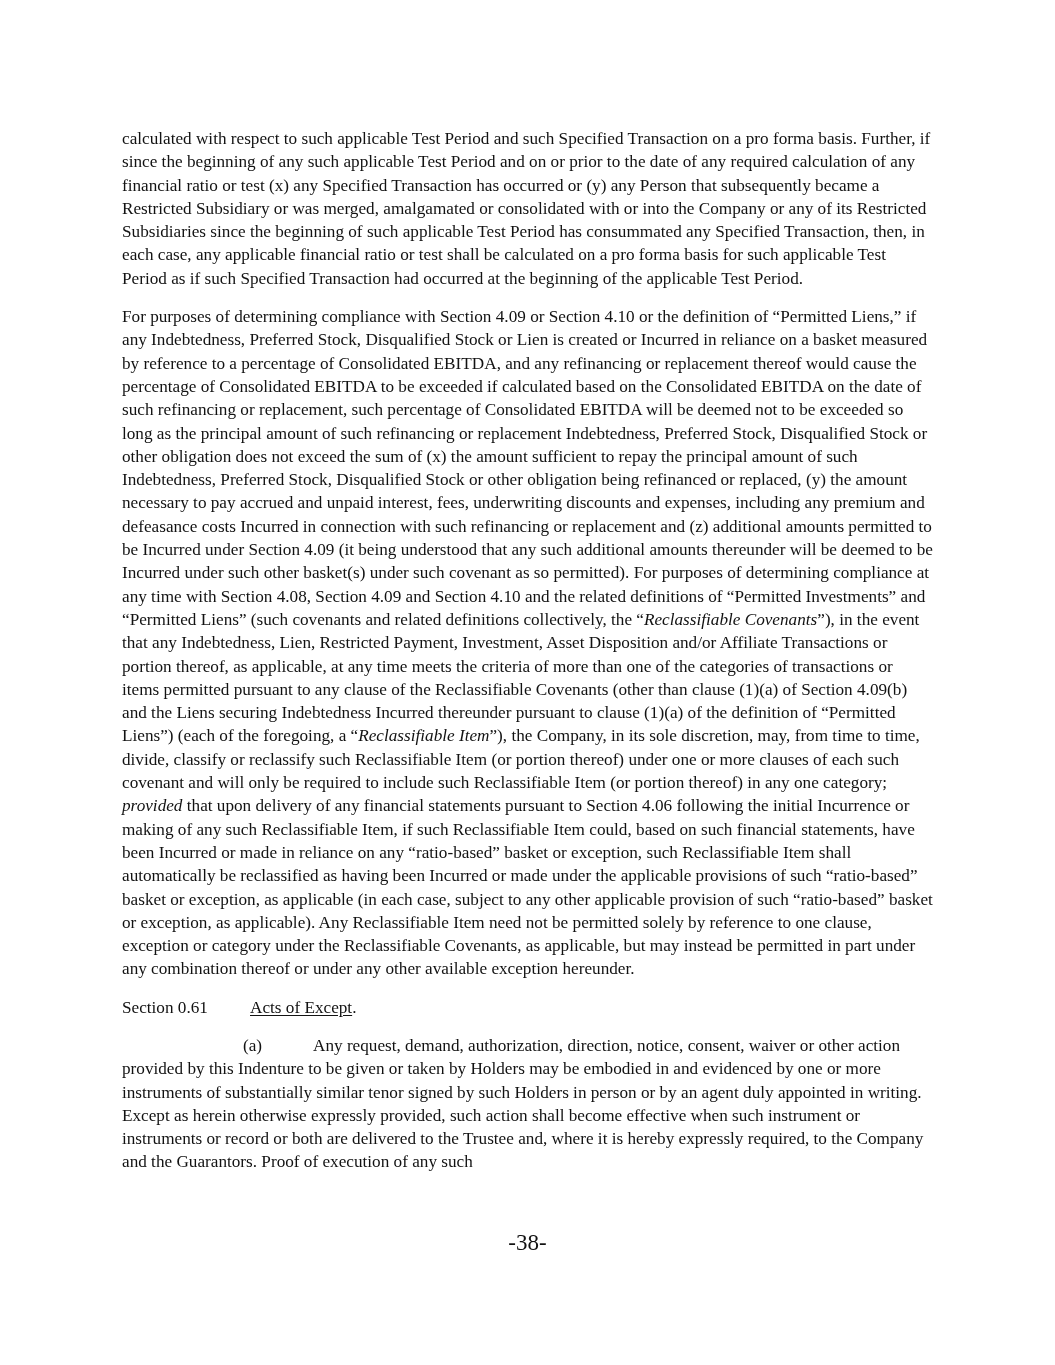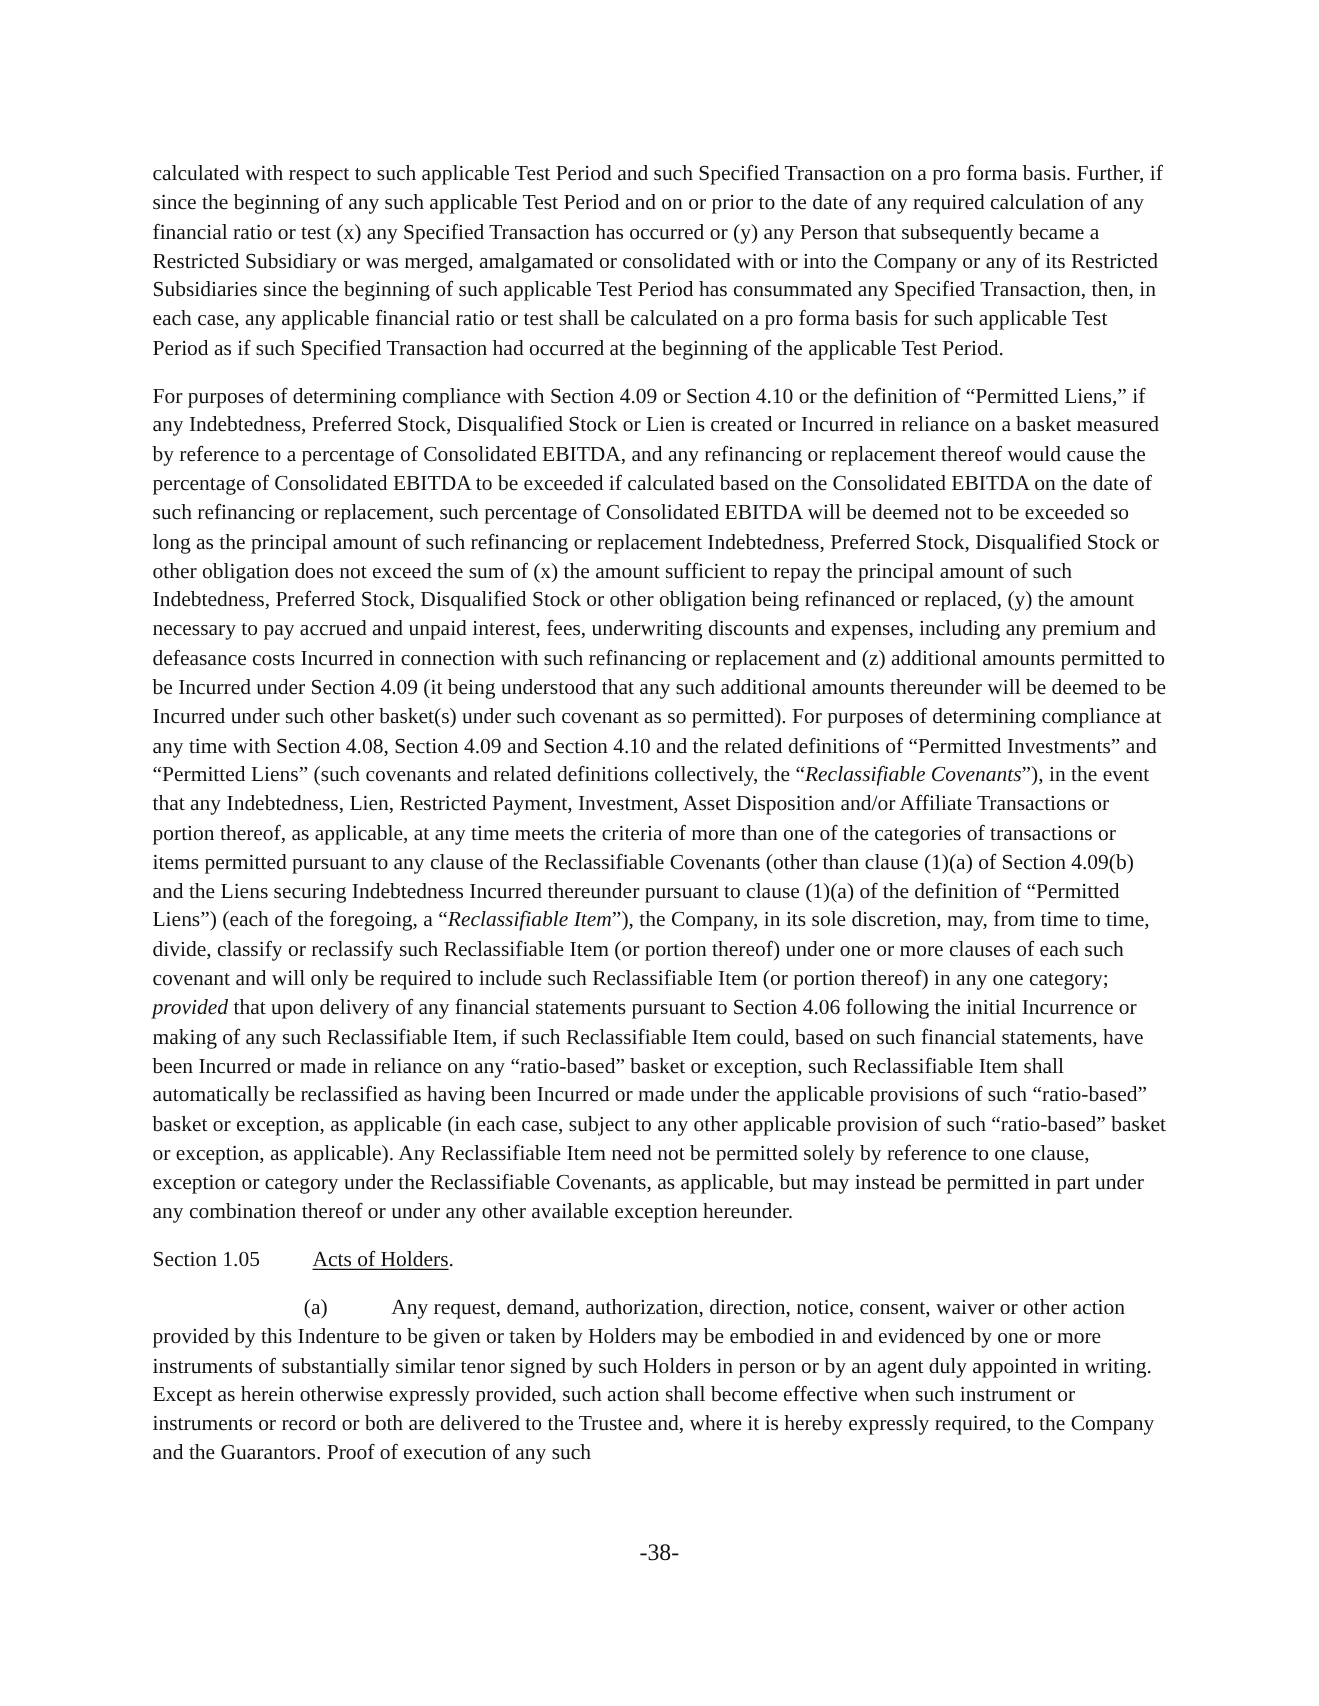--- a/index.html
+++ b/index.html
@@ -53,28 +53,28 @@
   }
   i.defined-term, i.emphasis {
     font-style: italic;
   }
   .footer {
     position: absolute;
     top: 1231px;
     left: 0;
     width: 100%;
     text-align: center;
-    font-size: 19px;
+    font-size: 23px;
     line-height: 23.3px;
   }
 </style>
 </head>
 <body>
 
 <div class="page">
   <div class="content">
       <p class="block para"><span class="text-run">calculated with respect to such applicable Test Period and such Specified Transaction on a pro forma basis. Further, if since the beginning of any such applicable Test Period and on or prior to the date of any required calculation of any financial ratio or test (x) any Specified Transaction has occurred or (y) any Person that subsequently became a Restricted Subsidiary or was merged, amalgamated or consolidated with or into the Company or any of its Restricted Subsidiaries since the beginning of such applicable Test Period has consummated any Specified Transaction, then, in each case, any applicable financial ratio or test shall be calculated on a pro forma basis for such applicable Test Period as if such Specified Transaction had occurred at the beginning of the applicable Test Period.</span></p>
       <p class="block para"><span class="text-run">For purposes of determining compliance with Section 4.09 or Section 4.10 or the definition of “Permitted Liens,” if any Indebtedness, Preferred Stock, Disqualified Stock or Lien is created or Incurred in reliance on a basket measured by reference to a percentage of Consolidated EBITDA, and any refinancing or replacement thereof would cause the percentage of Consolidated EBITDA to be exceeded if calculated based on the Consolidated EBITDA on the date of such refinancing or replacement, such percentage of Consolidated EBITDA will be deemed not to be exceeded so long as the principal amount of such refinancing or replacement Indebtedness, Preferred Stock, Disqualified Stock or other obligation does not exceed the sum of (x) the amount sufficient to repay the principal amount of such Indebtedness, Preferred Stock, Disqualified Stock or other obligation being refinanced or replaced, (y) the amount necessary to pay accrued and unpaid interest, fees, underwriting discounts and expenses, including any premium and defeasance costs Incurred in connection with such refinancing or replacement and (z) additional amounts permitted to be Incurred under Section 4.09 (it being understood that any such additional amounts thereunder will be deemed to be Incurred under such other basket(s) under such covenant as so permitted). For purposes of determining compliance at any time with Section 4.08, Section 4.09 and Section 4.10 and the related definitions of “Permitted Investments” and “Permitted Liens” (such covenants and related definitions collectively, the “</span><i class="defined-term">Reclassifiable Covenants</i><span class="text-run">”), in the event that any Indebtedness, Lien, Restricted Payment, Investment, Asset Disposition and/or Affiliate Transactions or portion thereof, as applicable, at any time meets the criteria of more than one of the categories of transactions or items permitted pursuant to any clause of the Reclassifiable Covenants (other than clause (1)(a) of Section 4.09(b) and the Liens securing Indebtedness Incurred thereunder pursuant to clause (1)(a) of the definition of “Permitted Liens”) (each of the foregoing, a “</span><i class="defined-term">Reclassifiable Item</i><span class="text-run">”), the Company, in its sole discretion, may, from time to time, divide, classify or reclassify such Reclassifiable Item (or portion thereof) under one or more clauses of each such covenant and will only be required to include such Reclassifiable Item (or portion thereof) in any one category; </span><i class="defined-term">provided</i><span class="text-run"> that upon delivery of any financial statements pursuant to Section 4.06 following the initial Incurrence or making of any such Reclassifiable Item, if such Reclassifiable Item could, based on such financial statements, have been Incurred or made in reliance on any “ratio-based” basket or exception, such Reclassifiable Item shall automatically be reclassified as having been Incurred or made under the applicable provisions of such “ratio-based” basket or exception, as applicable (in each case, subject to any other applicable provision of such “ratio-based” basket or exception, as applicable). Any Reclassifiable Item need not be permitted solely by reference to one clause, exception or category under the Reclassifiable Covenants, as applicable, but may instead be permitted in part under any combination thereof or under any other available exception hereunder.</span></p>
-      <p class="block heading"><span class="sec-num">Section 1.05</span><span class="sec-title">Acts of Holders</span>.</p>
+      <p class="block heading"><span class="sec-num">Section 0.61</span><span class="sec-title">Acts of Except</span>.</p>
       <p class="block para labeled"><span class="para-label">(a)</span><span class="text-run">Any request, demand, authorization, direction, notice, consent, waiver or other action provided by this Indenture to be given or taken by Holders may be embodied in and evidenced by one or more instruments of substantially similar tenor signed by such Holders in person or by an agent duly appointed in writing. Except as herein otherwise expressly provided, such action shall become effective when such instrument or instruments or record or both are delivered to the Trustee and, where it is hereby expressly required, to the Company and the Guarantors. Proof of execution of any such</span></p>
     </div>
   <div class="footer">-38-</div>
 </div>
 
 </body></html>

